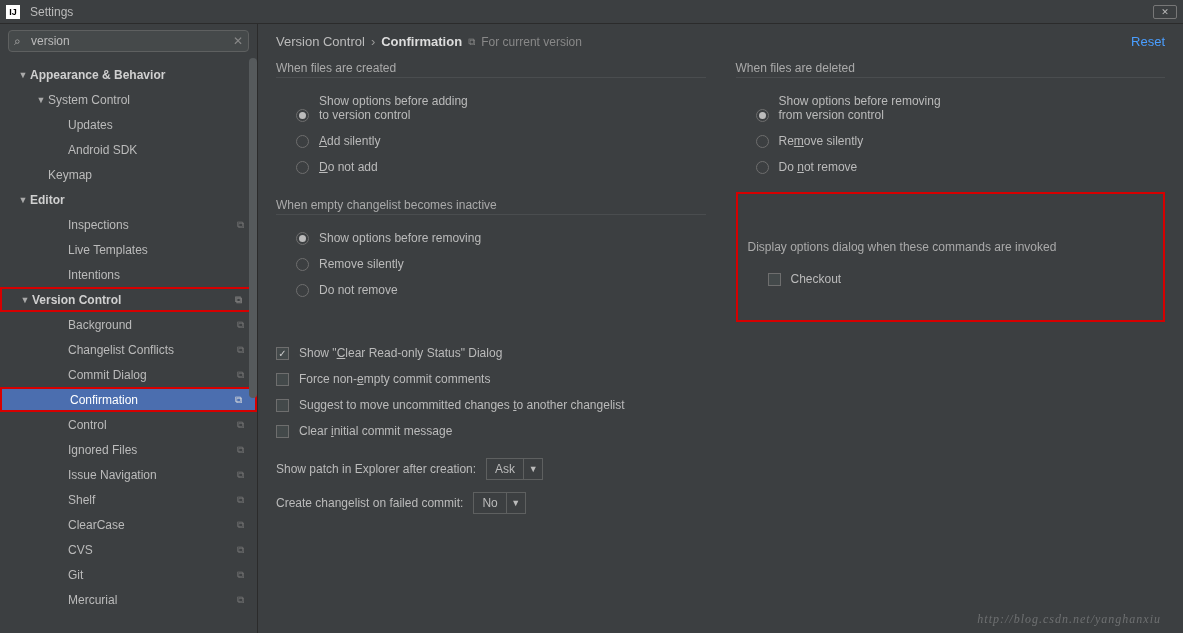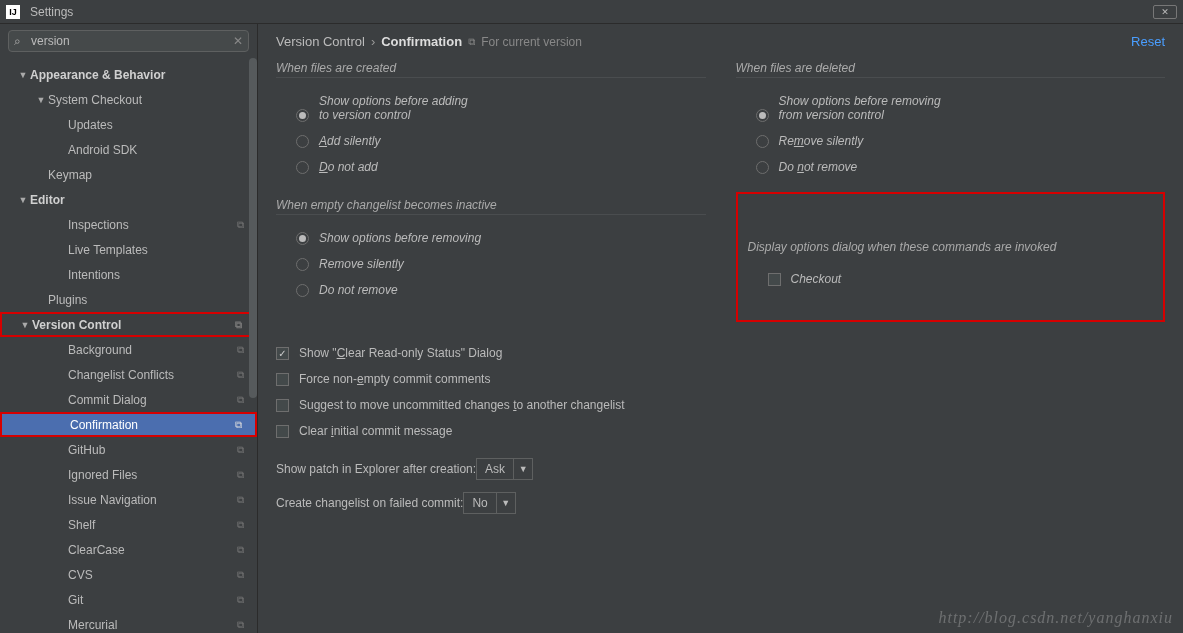--- a/index.html
+++ b/index.html
@@ -136,21 +136,20 @@
 .reset-link {
   position: absolute;
   right: 18px; top: 10px;
   color: #4a9eff;
   font-size: 13px;
   cursor: pointer;
 }
 .two-col {
   display: flex;
   gap: 30px;
-  font-style: italic;
 }
 .col { flex: 1; min-width: 300px; }
 .group-label {
   color: #aaa;
   font-size: 12px;
   margin-bottom: 10px;
   border-bottom: 1px solid #4a4d4f;
   padding-bottom: 2px;
   padding-right: 40px;
 }
@@ -189,36 +188,37 @@
 .section-gap { height: 18px; }
 .red-group {
   border: 2px solid #d60000;
   padding: 6px 10px 28px 10px;
   margin-top: -6px;
 }
 .stacked-checks .check-row { padding-left: 0; }
 .combo-row {
   display: flex;
   align-items: center;
+  gap: 10px;
   padding: 6px 0;
 }
 .combo {
   display: inline-flex;
   align-items: center;
   border: 1px solid #5e6060;
   background: #3c3f41;
   height: 22px;
 }
 .combo .val { padding: 0 8px; color: #bbb; border-right: 1px solid #5e6060; height: 100%; display: inline-flex; align-items: center; }
 .combo .arrow-btn { width: 18px; text-align: center; font-size: 9px; color: #bbb; }
 .watermark {
   position: absolute;
-  right: 10px; bottom: 6px;
+  right: 22px; bottom: 6px;
   color: rgba(200,200,200,0.35);
-  font-size: 16px;
+  font-size: 12px;
   font-style: italic;
   font-family: serif;
   letter-spacing: 1px;
 }
 </style>
 </head>
 <body>
 
 <div class="titlebar">
   <span class="app-icon">IJ</span>
@@ -237,21 +237,21 @@
         <span class="clear-icon-glyph">✕</span>
       </div>
     </div>
     <div class="tree" id="tree">
         <div class="tree-item depth-0">
           <span class="arrow">▼</span>
           <span class="label">Appearance &amp; Behavior</span>
         </div>
         <div class="tree-item depth-1">
           <span class="arrow">▼</span>
-          <span class="label">System Checkout</span>
+          <span class="label">System Control</span>
         </div>
         <div class="tree-item depth-2">
           <span class="arrow"></span>
           <span class="label">Updates</span>
         </div>
         <div class="tree-item depth-2">
           <span class="arrow"></span>
           <span class="label">Android SDK</span>
         </div>
         <div class="tree-item depth-1">
@@ -268,24 +268,20 @@
           <span class="copy-icon">⧉</span>
         </div>
         <div class="tree-item depth-2">
           <span class="arrow"></span>
           <span class="label">Live Templates</span>
         </div>
         <div class="tree-item depth-2">
           <span class="arrow"></span>
           <span class="label">Intentions</span>
         </div>
-        <div class="tree-item depth-1">
-          <span class="arrow"></span>
-          <span class="label">Plugins</span>
-        </div>
         <div class="tree-item depth-0 red-box">
           <span class="arrow">▼</span>
           <span class="label">Version Control</span>
           <span class="copy-icon">⧉</span>
         </div>
         <div class="tree-item depth-2">
           <span class="arrow"></span>
           <span class="label">Background</span>
           <span class="copy-icon">⧉</span>
         </div>
@@ -299,21 +295,21 @@
           <span class="label">Commit Dialog</span>
           <span class="copy-icon">⧉</span>
         </div>
         <div class="tree-item depth-2 selected red-box">
           <span class="arrow"></span>
           <span class="label">Confirmation</span>
           <span class="copy-icon">⧉</span>
         </div>
         <div class="tree-item depth-2">
           <span class="arrow"></span>
-          <span class="label">GitHub</span>
+          <span class="label">Control</span>
           <span class="copy-icon">⧉</span>
         </div>
         <div class="tree-item depth-2">
           <span class="arrow"></span>
           <span class="label">Ignored Files</span>
           <span class="copy-icon">⧉</span>
         </div>
         <div class="tree-item depth-2">
           <span class="arrow"></span>
           <span class="label">Issue Navigation</span>

